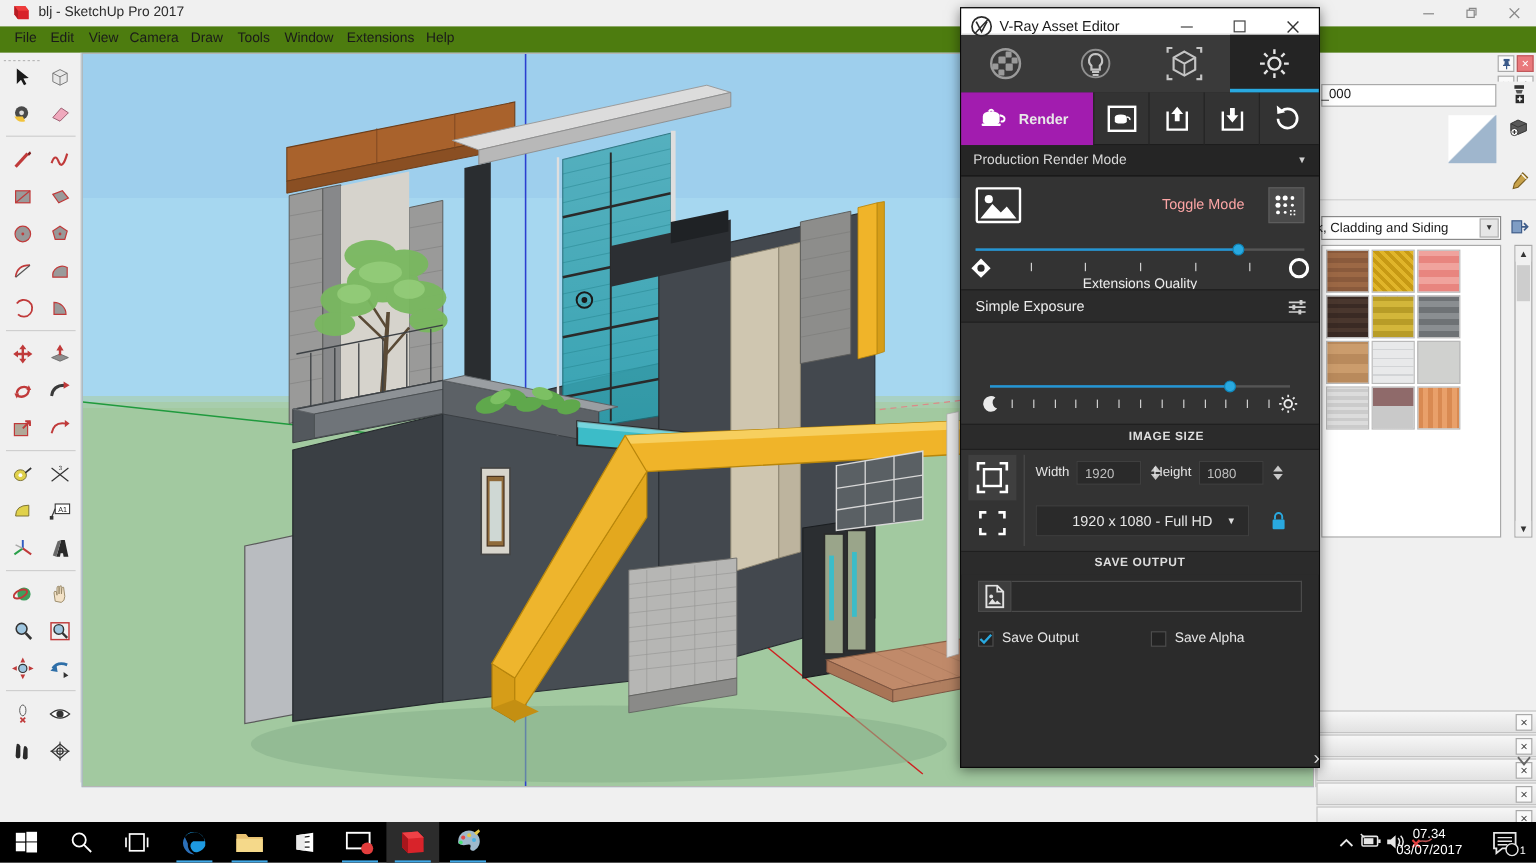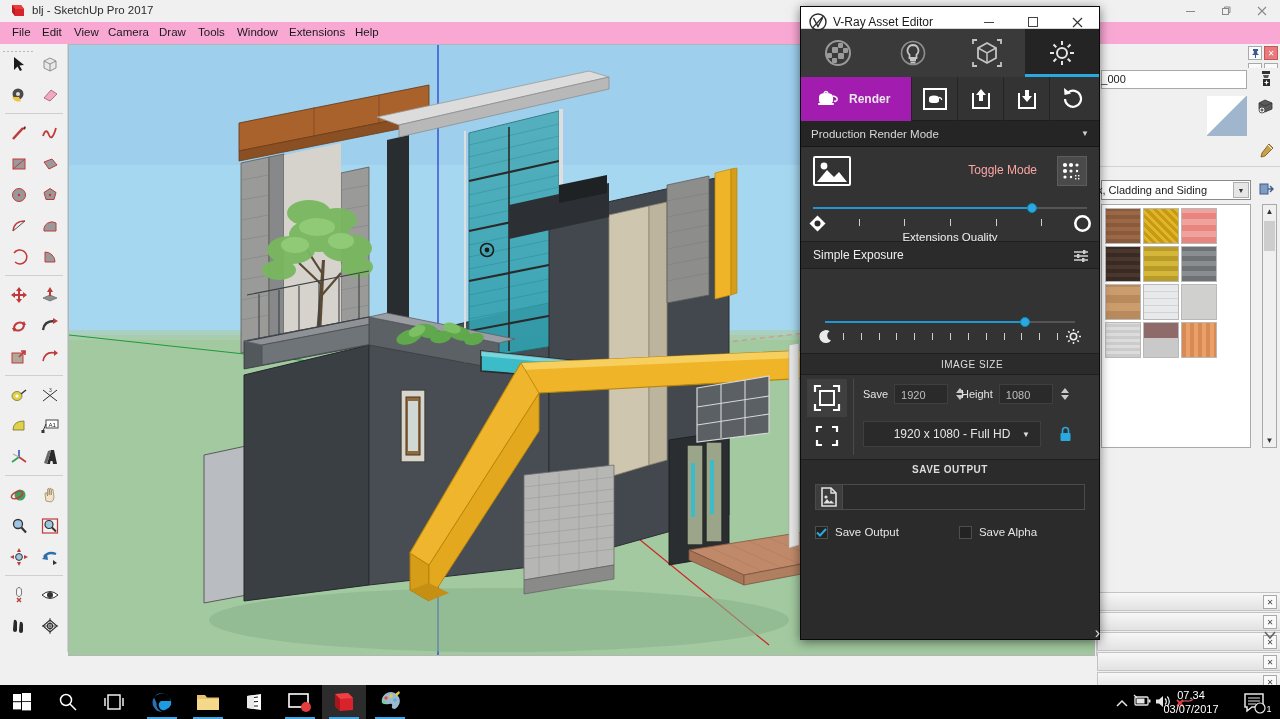--- a/index.html
+++ b/index.html
@@ -13,21 +13,21 @@
   
   #sketchup-window { position:absolute; left:0; top:0; width:1280px; height:685px; background:#f0f0f0; }
 
   .su-titlebar { position:absolute; left:0; top:0; width:1280px; height:22px; background:#f0f0f0; }
   .su-title-text { position:absolute; left:32px; top:4px; font-size:11.5px; color:#2b2b2b; white-space:nowrap; }
   .su-logo { position:absolute; left:10px; top:3px; width:16px; height:16px; }
   .su-wincontrols { position:absolute; right:0; top:0; height:22px; display:flex; }
   .su-winbtn { width:36px; height:22px; display:flex; align-items:center; justify-content:center;
                font-size:13px; color:#777; }
 
-  .su-menubar { position:absolute; left:0; top:22px; width:1280px; height:22px; background:#f9a8d4; }
+  .su-menubar { position:absolute; left:0; top:22px; width:1280px; height:22px; background:#4d7c0f; }
   .su-menu { position:absolute; top:3px; font-size:11.5px; color:#1a1a1a; padding:1px 6px; white-space:nowrap; }
 
   
   .su-lefttoolbar { position:absolute; left:0; top:44px; width:68px; height:608px;
                     background:#f0f0f0; border-right:1px solid #d2d2d2; }
   .tb-grid { position:absolute; left:3px; top:4px; width:62px; }
   .tb-row { display:flex; }
   .tb-cell { width:31px; height:31px; display:flex; align-items:center; justify-content:center; }
   .tb-sep { height:1px; background:#cfcfcf; margin:3px 2px; }
   .tb-dots { position:absolute; left:3px; top:-4px; width:60px; height:4px; }
@@ -134,21 +134,21 @@
   .slider-track { position:absolute; left:0; right:0; top:12px; height:2px; background:#555; }
   .slider-fill { position:absolute; left:0; top:12px; height:2px; background:#2196d6; }
   .slider-knob { position:absolute; top:8px; width:10px; height:10px; border-radius:50%;
                  background:#29a9e0; border:1px solid #0f87bb; }
   .slider-tick { position:absolute; top:24px; width:1px; height:7px; background:#cfcfcf; }
   .slider-caplabel { position:absolute; left:0; right:0; top:36px; text-align:center;
                      font-size:11.5px; color:#eee; }
 
   .vr-imgsize-head { height:22px; background:#2b2b2b; display:flex; align-items:center;
                      justify-content:center; border-top:1px solid #1f1f1f; border-bottom:1px solid #1f1f1f; }
-  .vr-imgsize-head span { font-size:10px; color:#ddd; font-weight:normal; letter-spacing:.5px;margin-left:44px; }
+  .vr-imgsize-head span { font-size:10px; color:#ddd; font-weight:bold; letter-spacing:.5px;margin-left:44px; }
 
   .vr-size-body { position:relative; height:84px; background:#333; }
   .vr-ratio-col { position:absolute; left:6px; top:4px; width:40px; height:76px; }
   .vr-ratio-btn { width:40px; height:38px; display:flex; align-items:center; justify-content:center; }
   .vr-ratio-btn.sel { background:#3f3f3f; }
   .vr-size-divider { position:absolute; left:52px; top:4px; width:1px; height:76px; background:#4a4a4a; }
   .field-label { font-size:11px; color:#e4e4e4; }
   .num-field { width:54px; height:20px; background:#2a2a2a; border:1px solid #3f3f3f;
                color:#bdbdbd; font-size:11px; padding-left:6px; line-height:20px; }
   .spinner { width:12px; height:20px; display:flex; flex-direction:column;
@@ -1098,21 +1098,21 @@
                 <path d="M24 9 V4 H19"></path>
               <path d="M4 17 V22 H9"></path>
                 <path d="M24 17 V22 H19"></path>
             </g>
           </svg>
         </div>
       </div>
       <div class="vr-size-divider"></div>
 
       <div style="position:absolute; left:62px; top:9px; display:flex; align-items:center; gap:6px;">
-        <span class="field-label">Save</span>
+        <span class="field-label">Width</span>
         <span class="num-field">1920</span>
         <span class="spinner">
           <i class="spin-up"></i>
           <i class="spin-dn"></i>
         </span>
       </div>
 
       <div style="position:absolute; left:160px; top:9px; display:flex; align-items:center; gap:6px;">
         <span class="field-label">Height</span>
         <span class="num-field">1080</span>

